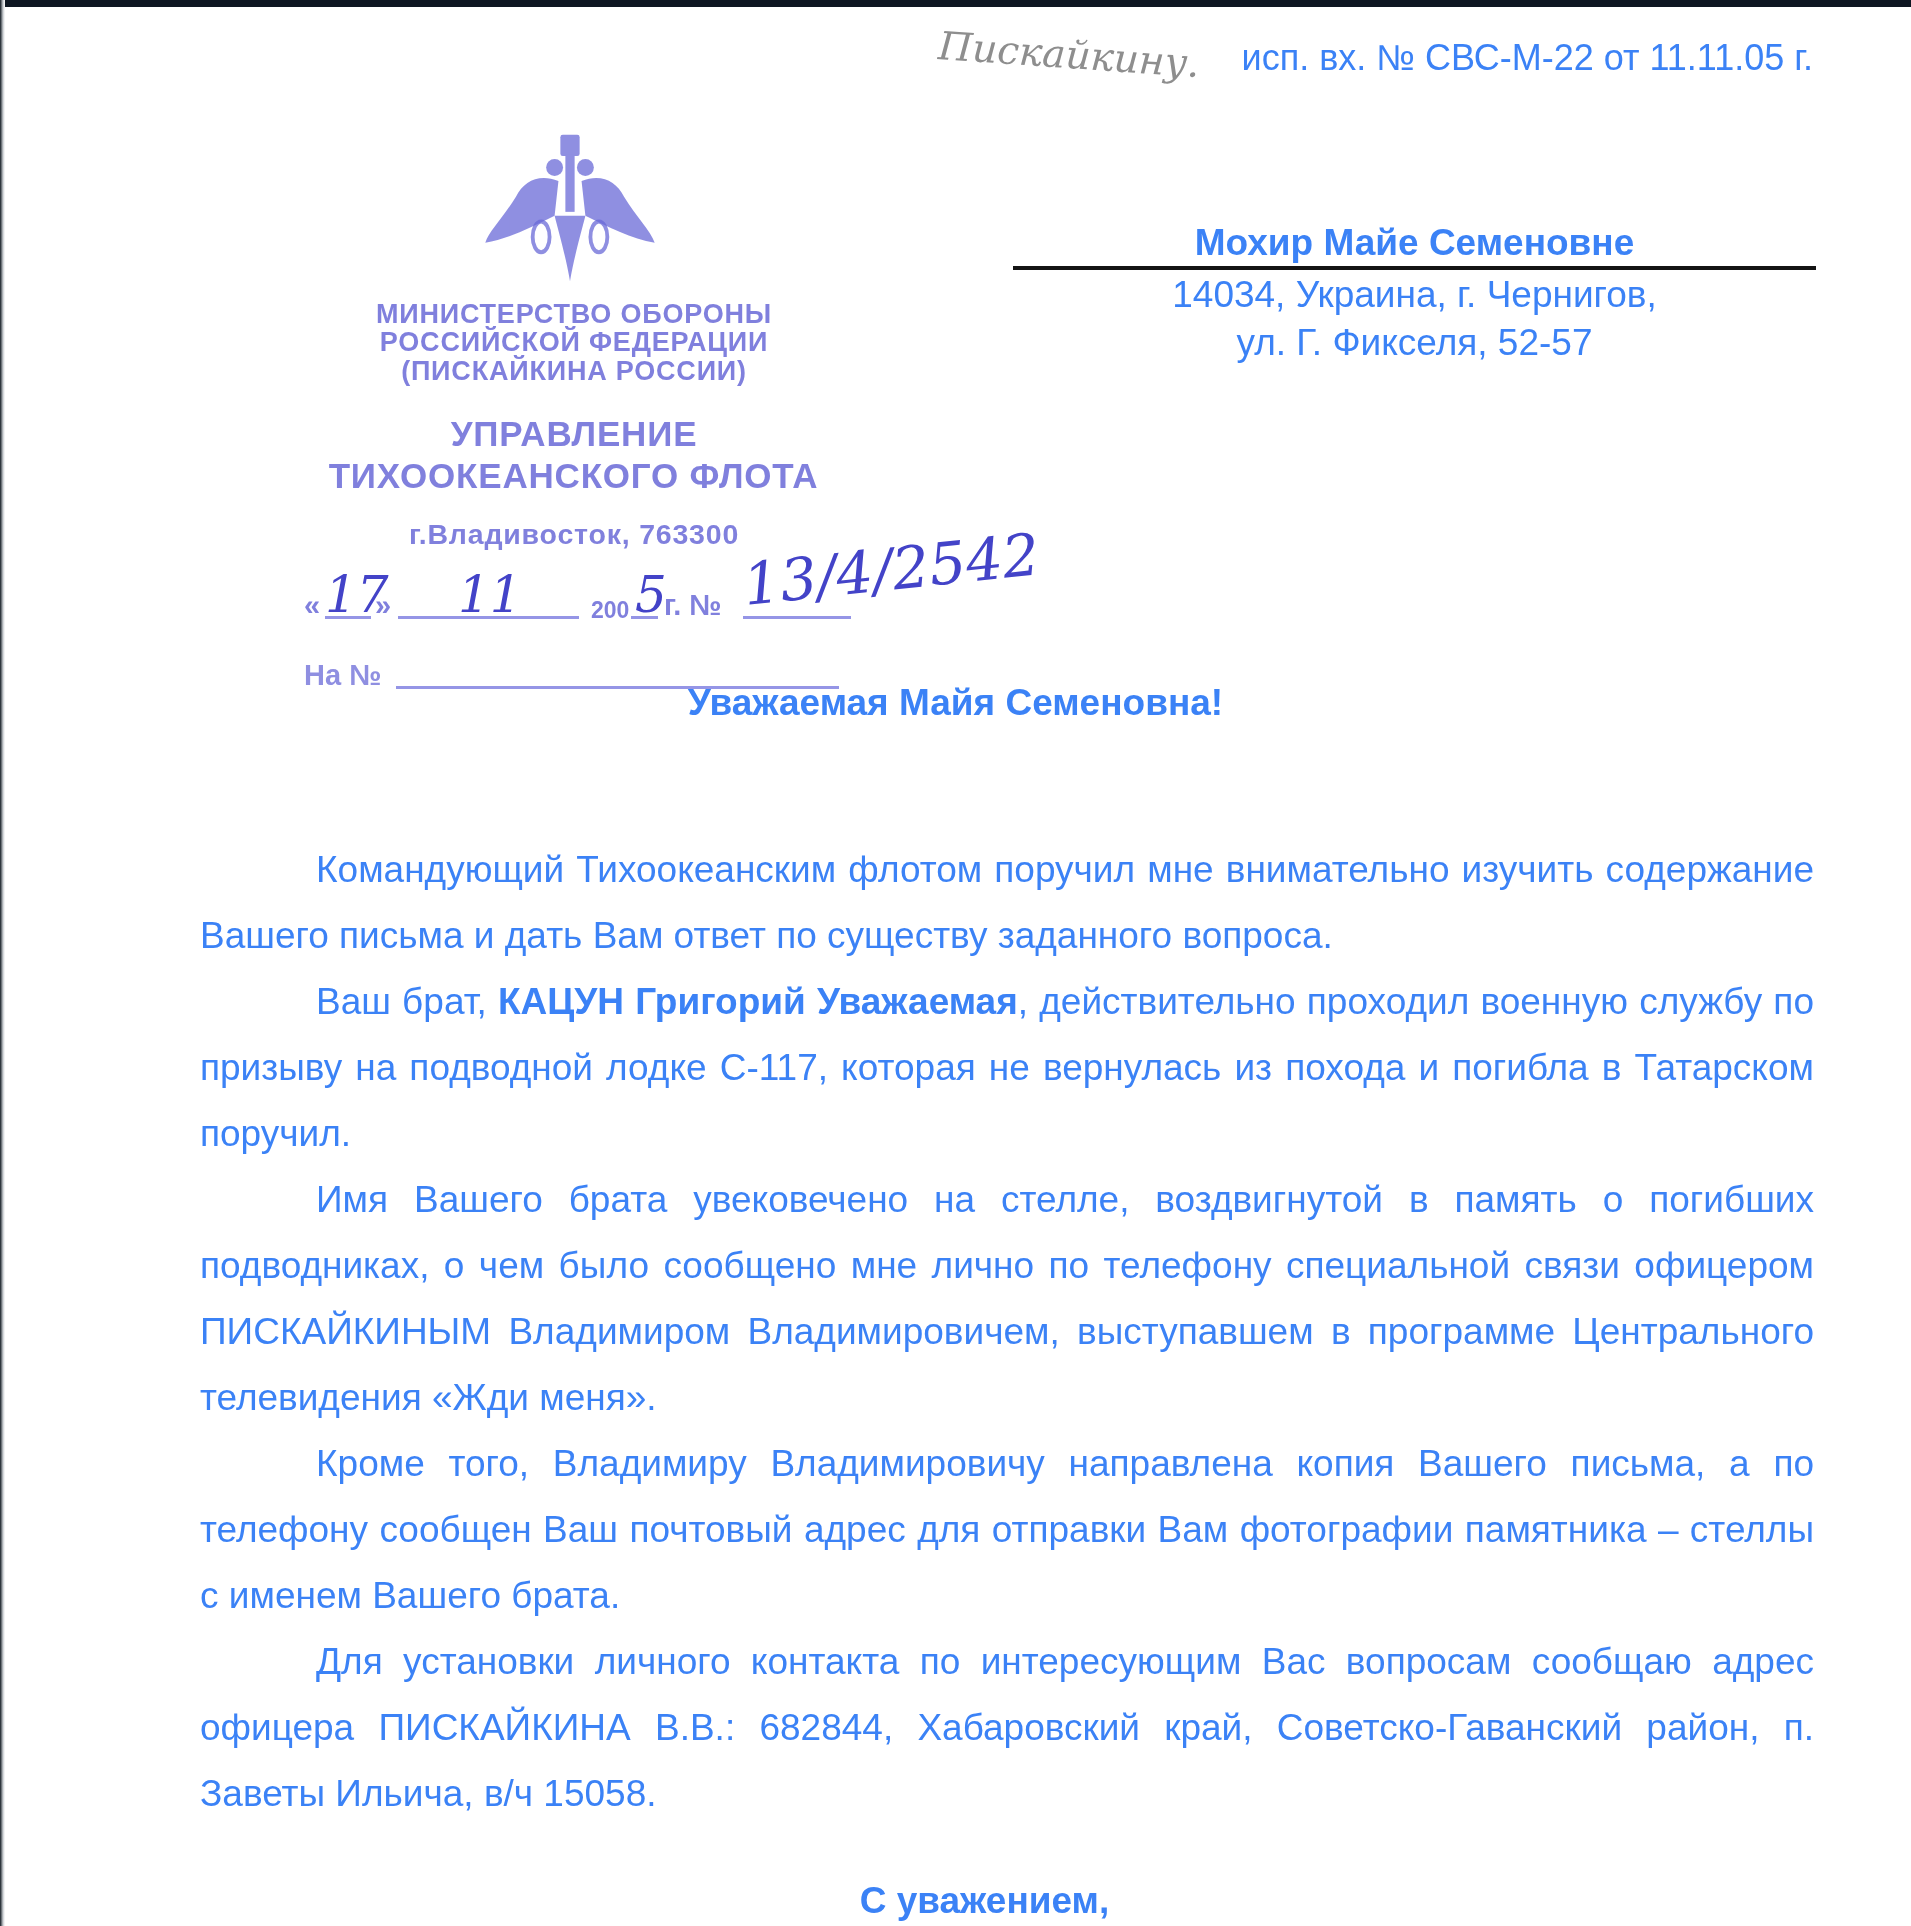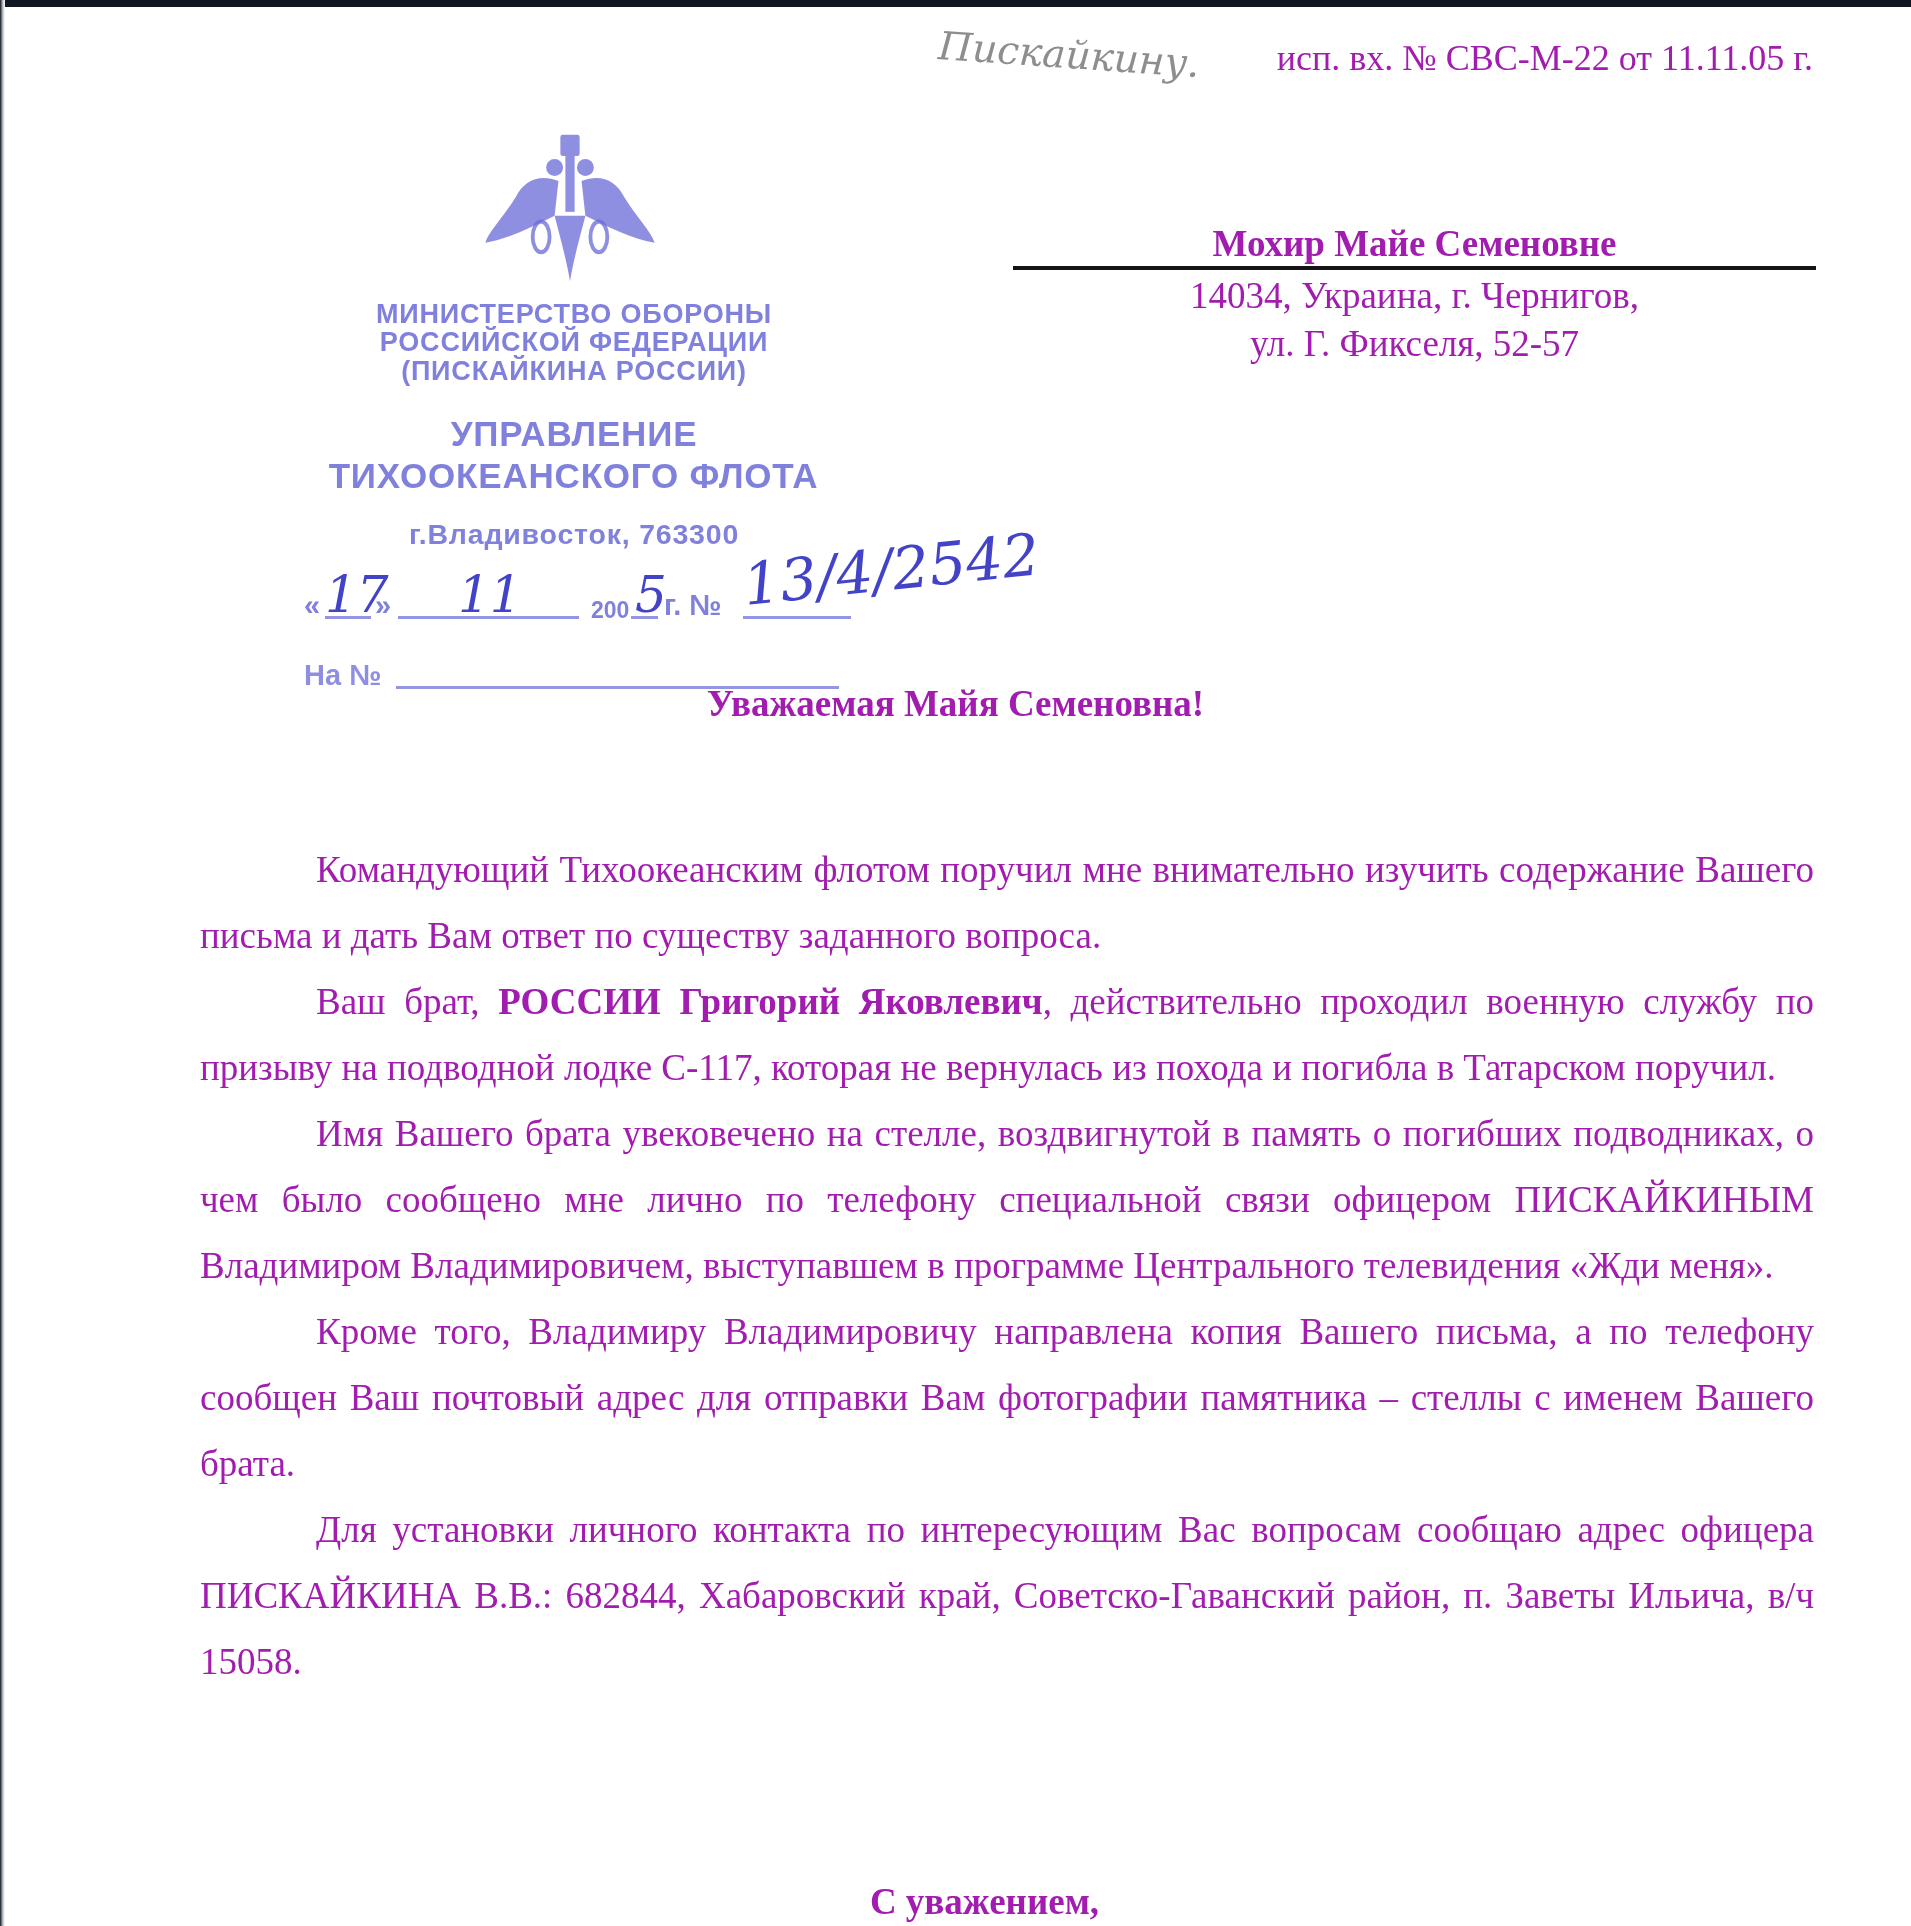--- a/index.html
+++ b/index.html
@@ -1,20 +1,20 @@
 <!DOCTYPE html>
 <html style="font-size:6.2px"><head>
 <meta charset="utf-8">
 <style>
   html, body { margin:0; padding:0; }
   body { width:1911px; height:2703px; position:relative; background:#fdfdfd; overflow:hidden; }
   .page { position:absolute; left:0; top:0; width:1911px; height:2703px; background:#ffffff; }
   .scan-top { position:absolute; left:0; top:0; width:1911px; height:7px; background:#0e1722; }
   .scan-left { position:absolute; left:0; top:0; width:5.4px; height:2703px; background:linear-gradient(90deg,#101820,#c8ccd0 60%,#fff); }
-  .serif { font-family:Liberation Serif, serif; color:#a21caf; }
+  .serif { font-family:Liberation Sans, sans-serif; color:#3b82f6; }
   .stamp { font-family:"Liberation Sans","DejaVu Sans",sans-serif; color:#6a6ad8; font-weight:bold; position:absolute; text-align:center; white-space:nowrap; opacity:0.85; letter-spacing:0.8px; }
   .hand { font-family:"DejaVu Serif",serif; font-style:italic; color:#4343c8; position:absolute; white-space:nowrap; }
   .abs { position:absolute; white-space:nowrap; }
   .ref-line { right:98px; top:37px; font-size:36px; }
   .pencil-note { left:940px; top:23px; font-size:39px; color:#8e8e8e; font-style:italic; font-family:"DejaVu Serif",serif; transform:rotate(4deg); transform-origin:left top; }
   .recipient-name { left:1013px; width:803px; text-align:center; top:222px; font-size:37px; font-weight:bold; }
   .recipient-rule { position:absolute; left:1013px; top:266px; width:803px; height:4.2px; background:#141414; }
   .addr1 { left:1013px; width:803px; text-align:center; top:274px; font-size:37px; }
   .addr2 { left:1013px; width:803px; text-align:center; top:322px; font-size:37px; }
   .eagle { position:absolute; left:462px; top:131px; width:216px; height:154px; }
@@ -89,21 +89,21 @@
   <div class="na-row">
     <span class="lbl" style="position:absolute; left:0; top:3.9px; font-family:'Liberation Sans',sans-serif; font-weight:bold; color:#6a6ad8; font-size:29px; opacity:0.75;">На №</span>
     <span style="position:absolute; left:96px; top:0;"></span>
     <div class="uline" style="left:92px; top:31px; width:443px;"></div>
   </div>
 
   <div class="abs serif greeting">Уважаемая Майя Семеновна!</div>
 
   <div class="body serif">
     <p>Командующий Тихоокеанским флотом поручил мне внимательно изучить содержание Вашего письма и дать Вам ответ по существу заданного вопроса.</p>
-    <p><span>Ваш брат, </span><b>РОССИИ Григорий Яковлевич</b><span>, действительно проходил военную службу по призыву на подводной лодке С-117, которая не вернулась из похода и погибла в Татарском поручил.</span></p>
+    <p><span>Ваш брат, </span><b>КАЦУН Григорий Уважаемая</b><span>, действительно проходил военную службу по призыву на подводной лодке С-117, которая не вернулась из похода и погибла в Татарском поручил.</span></p>
     <p>Имя Вашего брата увековечено на стелле, воздвигнутой в память о погибших подводниках, о чем было сообщено мне лично по телефону специальной связи офицером ПИСКАЙКИНЫМ Владимиром Владимировичем, выступавшем в программе Центрального телевидения «Жди меня».</p>
     <p>Кроме того, Владимиру Владимировичу направлена копия Вашего письма, а по телефону сообщен Ваш почтовый адрес для отправки Вам фотографии памятника – стеллы с именем Вашего брата.</p>
     <p>Для установки личного контакта по интересующим Вас вопросам сообщаю адрес офицера ПИСКАЙКИНА В.В.: 682844, Хабаровский край, Советско-Гаванский район, п. Заветы Ильича, в/ч 15058.</p>
   </div>
 
   <div class="abs serif closing c1">С уважением,</div>
 
 </div>
 
 

